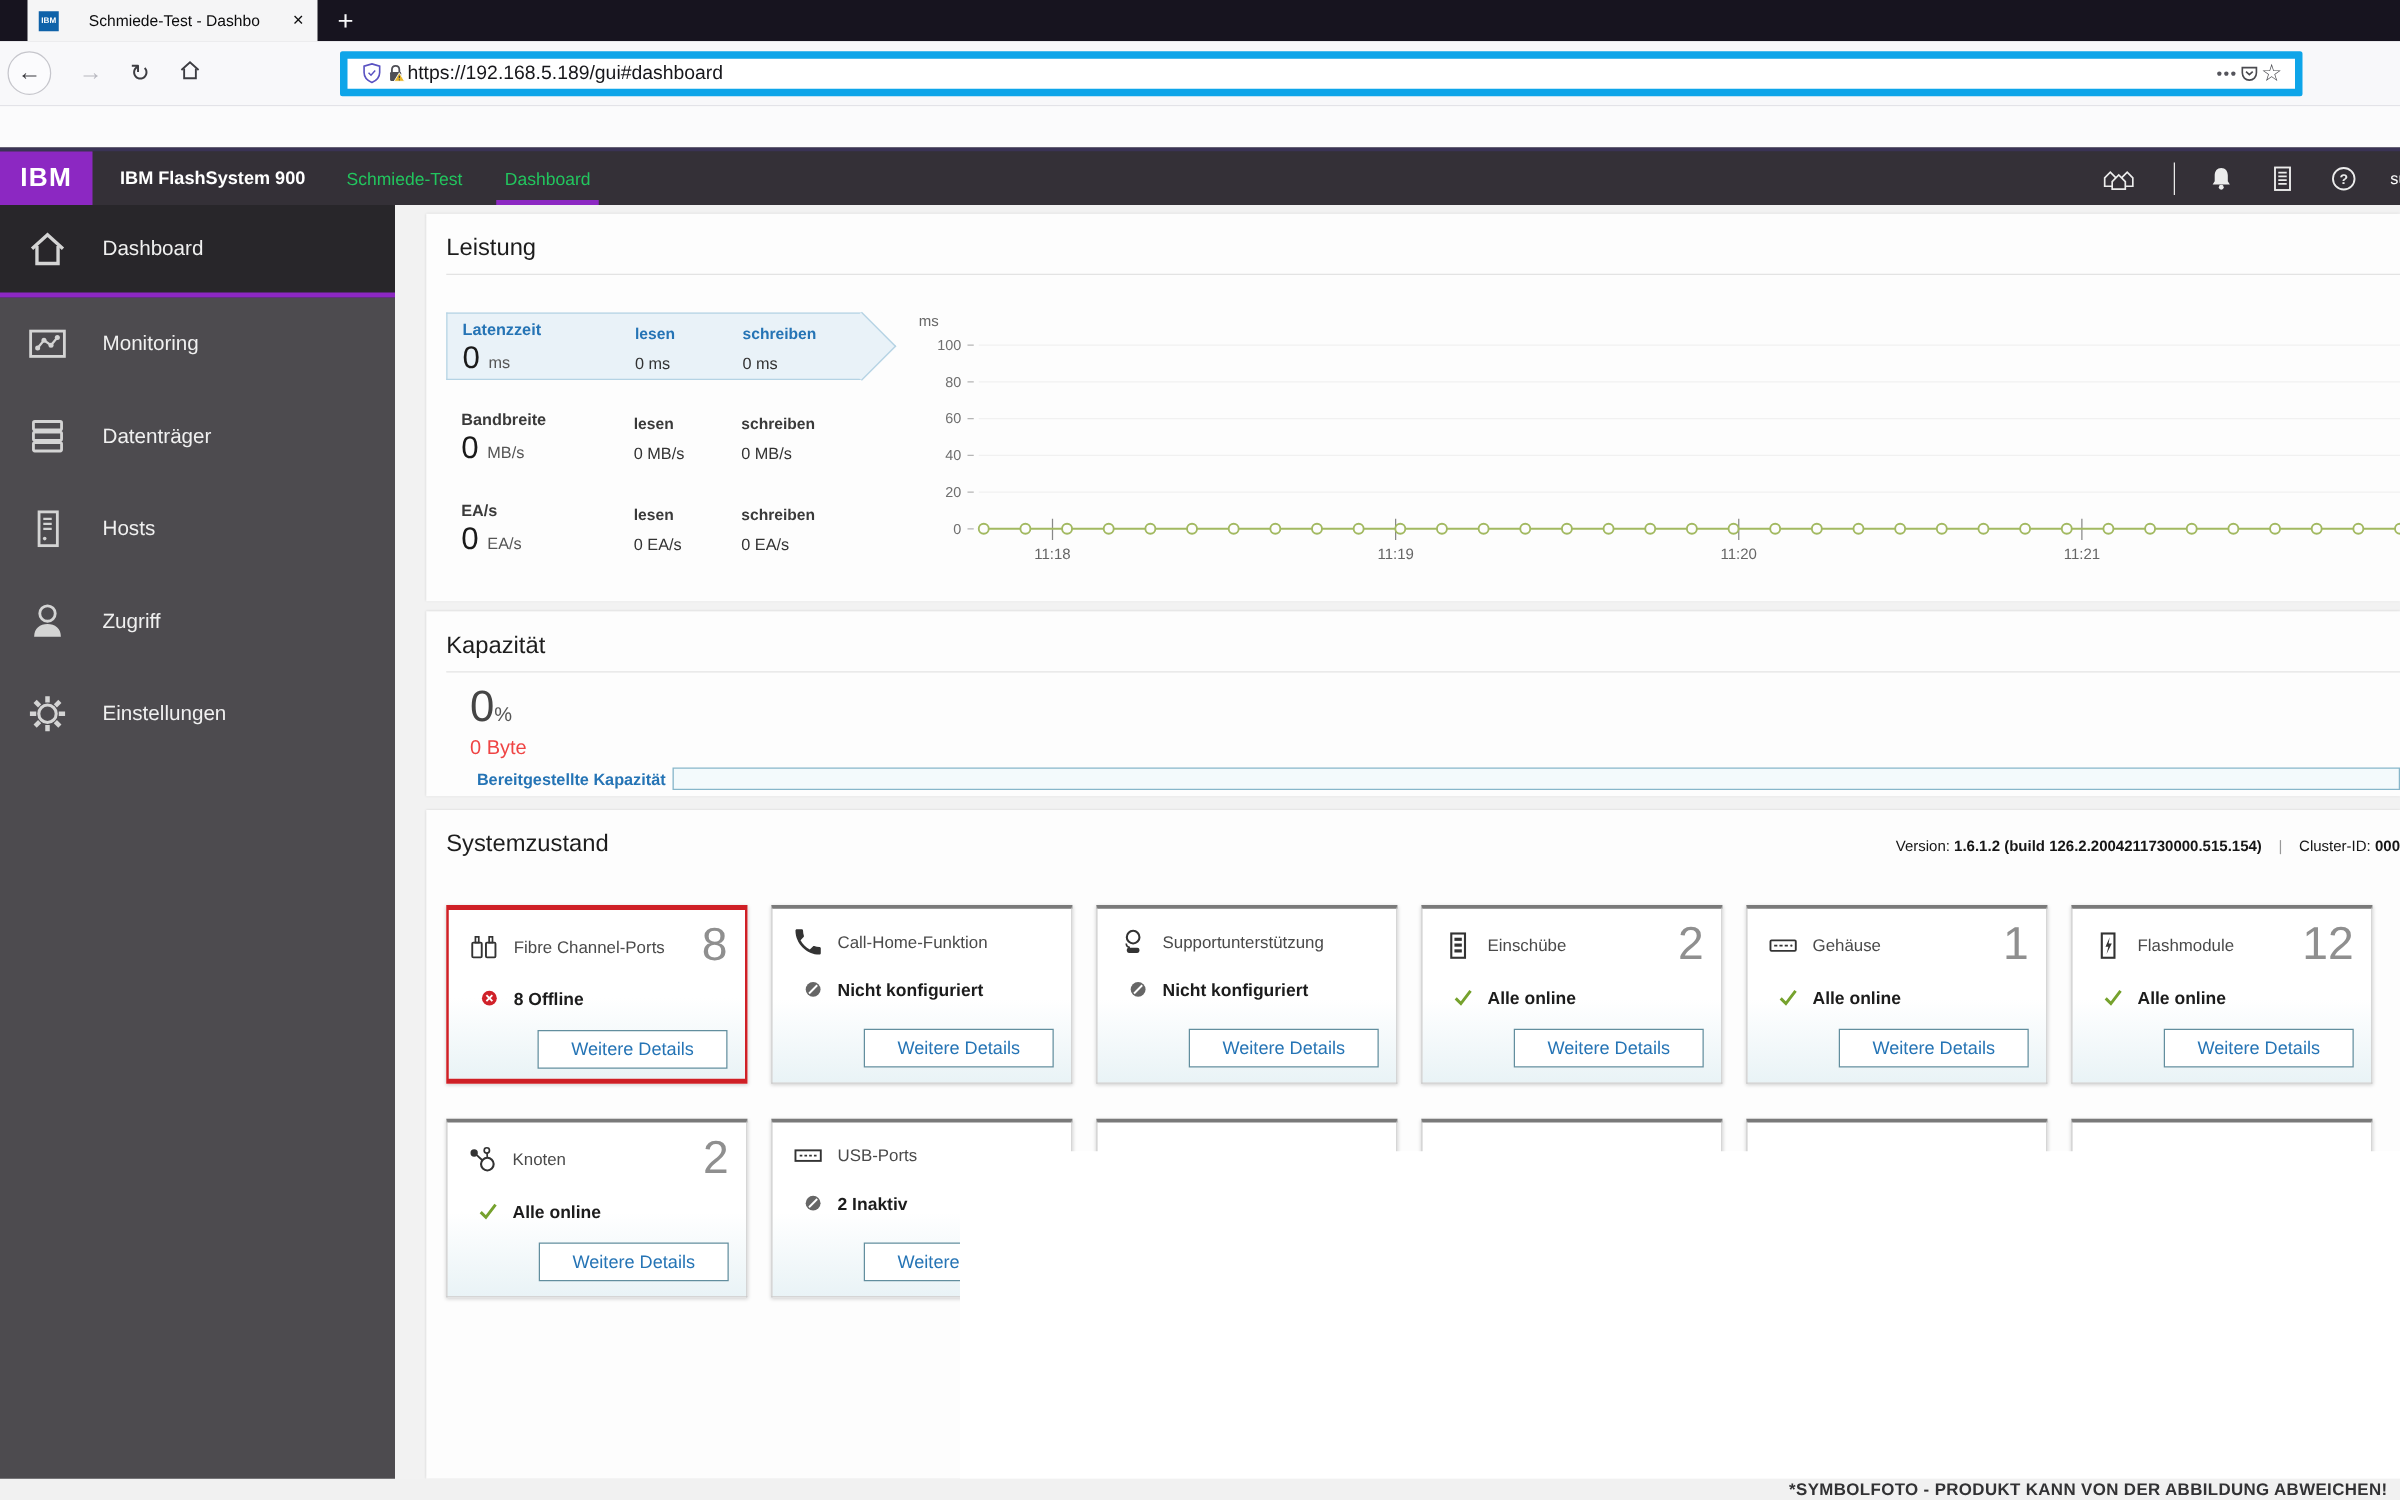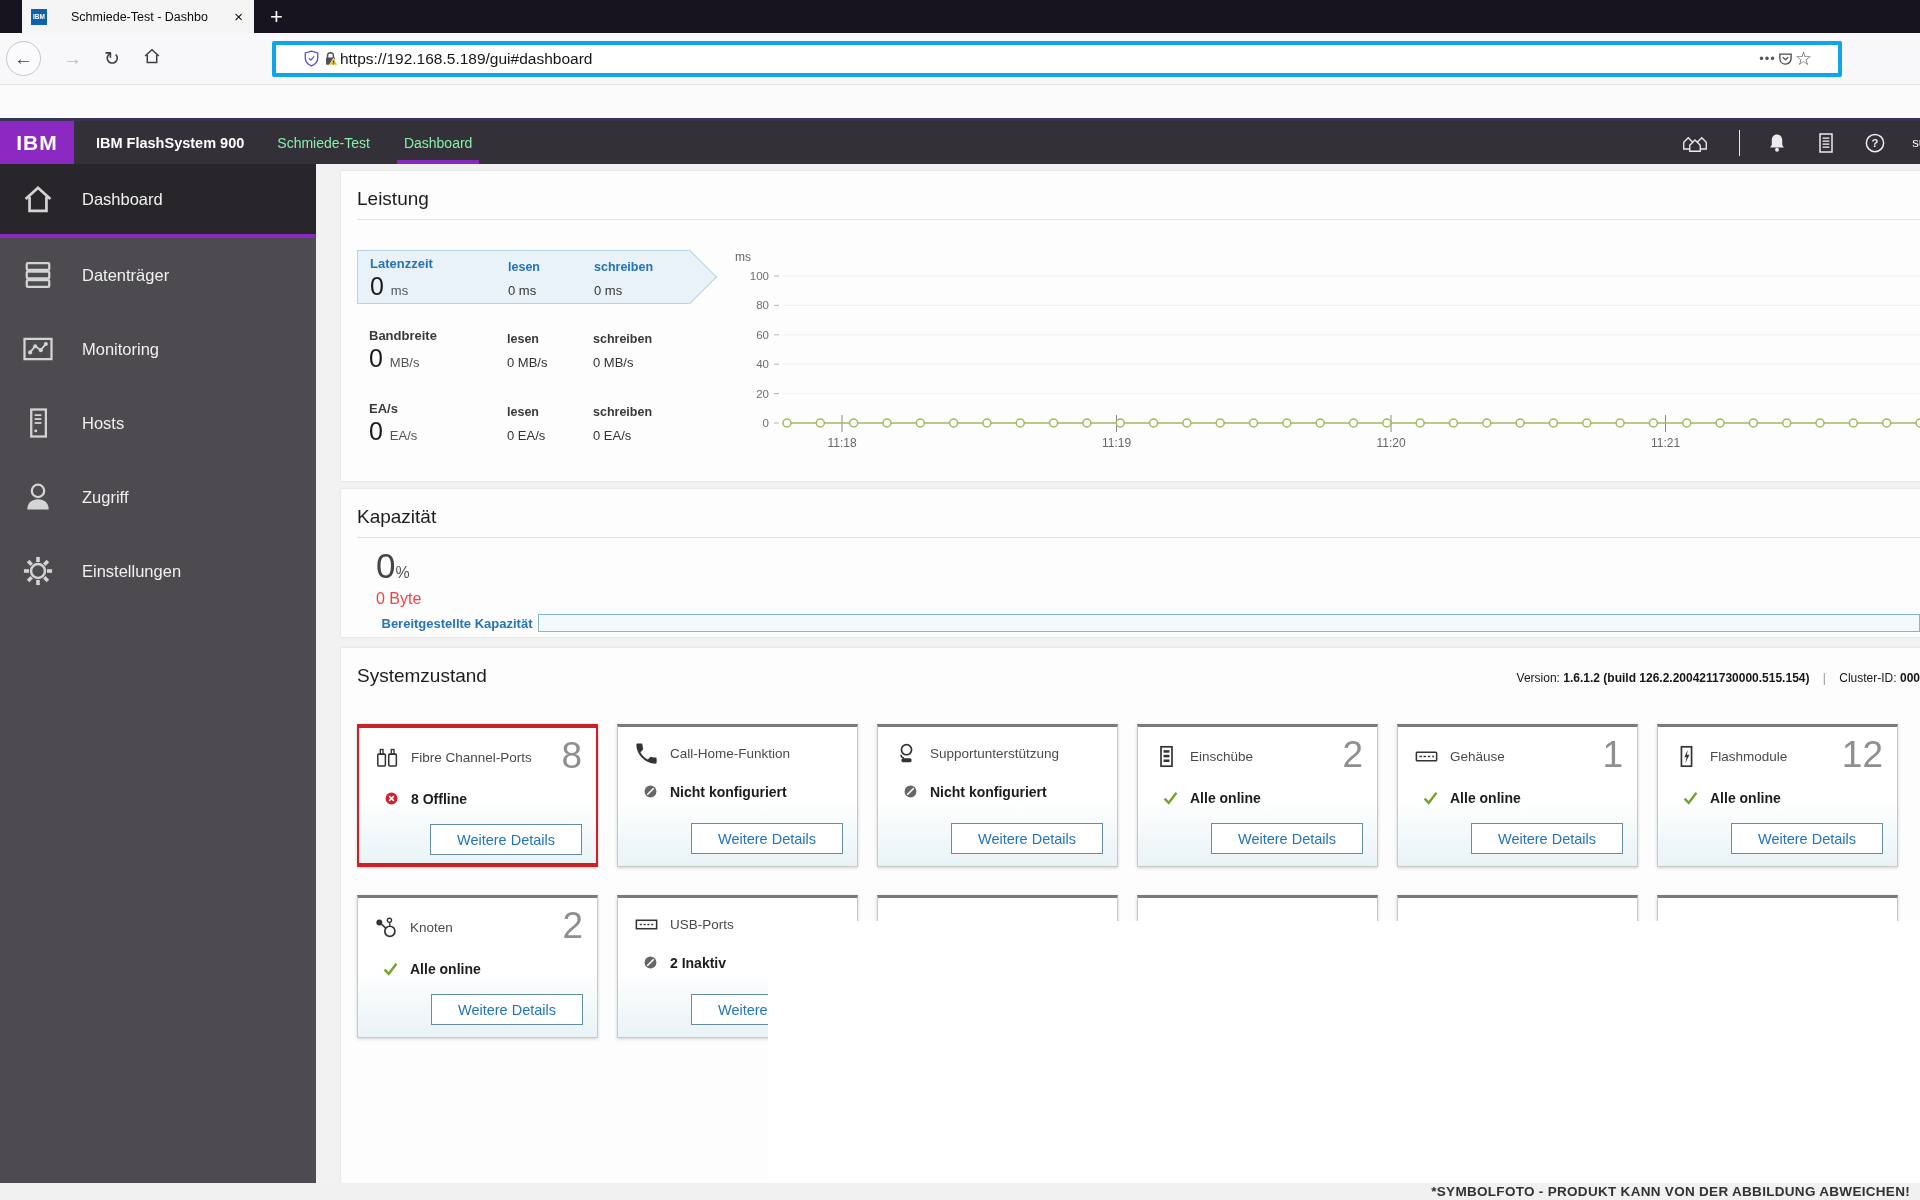--- a/index.html
+++ b/index.html
@@ -12,33 +12,33 @@
   .favicon { width:16px; height:16px; background:#0f62a9; color:#fff; font-size:6.5px; font-weight:bold; display:flex; align-items:center; justify-content:center; flex:none; }
   .tab-title { flex:1; font-size:12.5px; color:#0c0c0d; white-space:nowrap; overflow:hidden; }
   .tab-close { font-size:15px; color:#0c0c0d; padding:0 2px; }
   .newtab { color:#f9f9fa; font-size:22px; line-height:33px; margin-left:16px; font-weight:300; }
 
   .toolbar { height:52px; background:#f8f8fa; border-bottom:1px solid #e3e3e8; display:flex; align-items:center; }
   .navbtn { font-size:19px; color:#3d3d42; margin-left:22px; }
   .navbtn.back { width:35px; height:35px; border:1px solid #c6c6cc; border-radius:50%; background:#fbfbfd; display:flex; align-items:center; justify-content:center; margin-left:6px; }
   .navbtn.fwd { color:#b9b9c0; }
   .navbtn.home svg { width:20px; height:20px; color:#3d3d42; }
-  .urlbar { margin-left:110px; width:1570px; height:36px; background:#fff; border:4px solid #0ea5e9; border-radius:2px; display:flex; align-items:center; padding:0 26px; }
+  .urlbar { margin-left:110px; width:1570px; height:36px; background:#fff; border:6px solid #0ea5e9; border-radius:2px; display:flex; align-items:center; padding:0 10px; }
   .urlbar svg { width:19px; height:19px; flex:none; }
   .url-text { flex:1; font-size:15.5px; color:#17171b; }
   .url-ellipsis { font-size:13px; color:#55555c; letter-spacing:1px; }
   .url-star { font-size:19px; color:#4a4a4f; }
 
   .gapstrip { height:33px; background:#fbfbfc; }
 
   
   .appbar { height:46px; background:#343037; border-top:3px solid #3a3355; display:flex; align-items:stretch; overflow:hidden; }
   .brand { width:74px; background:#8c28c2; color:#fff; font-weight:bold; font-size:21px; letter-spacing:1px; display:flex; align-items:center; justify-content:center; }
   .product { display:flex; align-items:center; font-size:14.5px; font-weight:bold; color:#fff; padding:0 16px 0 22px; }
-  .nav-item { display:flex; align-items:center; padding:0 17px; font-size:14px; color:#86efac; position:relative; }
+  .nav-item { display:flex; align-items:center; padding:0 17px; font-size:14px; color:#22c55e; position:relative; }
   .nav-item.active::after { content:''; position:absolute; left:10px; right:10px; bottom:0; height:4px; background:#8c28c2; }
   .appbar-right { margin-left:auto; display:flex; align-items:center; gap:25px; padding-right:0; }
   .appbar-right svg { width:24px; height:24px; color:#ececec; }
   .ab-div { width:1px; height:26px; background:#e8e8e8; }
   .ab-user { color:#fff; font-size:13px; margin-right:-6px; }
 
   
   .app { display:flex; height:1036px; }
   .sidebar { width:316px; background:#4d4b4f; flex:none; }
   .side-item { height:74px; display:flex; align-items:center; padding-left:20px; gap:26px; }
@@ -308,32 +308,32 @@
           <span class="side-icon">
             <svg viewBox="0 0 32 32">
               <use href="#i-home"></use>
             </svg>
           </span>
           <span class="side-label">Dashboard</span>
         </div>
         <div class="side-item">
           <span class="side-icon">
             <svg viewBox="0 0 32 32">
+              <use href="#i-monitoring"></use>
+            </svg>
+          </span>
+          <span class="side-label">Monitoring</span>
+        </div>
+        <div class="side-item">
+          <span class="side-icon">
+            <svg viewBox="0 0 32 32">
               <use href="#i-volumes"></use>
             </svg>
           </span>
           <span class="side-label">Datenträger</span>
-        </div>
-        <div class="side-item">
-          <span class="side-icon">
-            <svg viewBox="0 0 32 32">
-              <use href="#i-monitoring"></use>
-            </svg>
-          </span>
-          <span class="side-label">Monitoring</span>
         </div>
         <div class="side-item">
           <span class="side-icon">
             <svg viewBox="0 0 32 32">
               <use href="#i-hosts"></use>
             </svg>
           </span>
           <span class="side-label">Hosts</span>
         </div>
         <div class="side-item">

